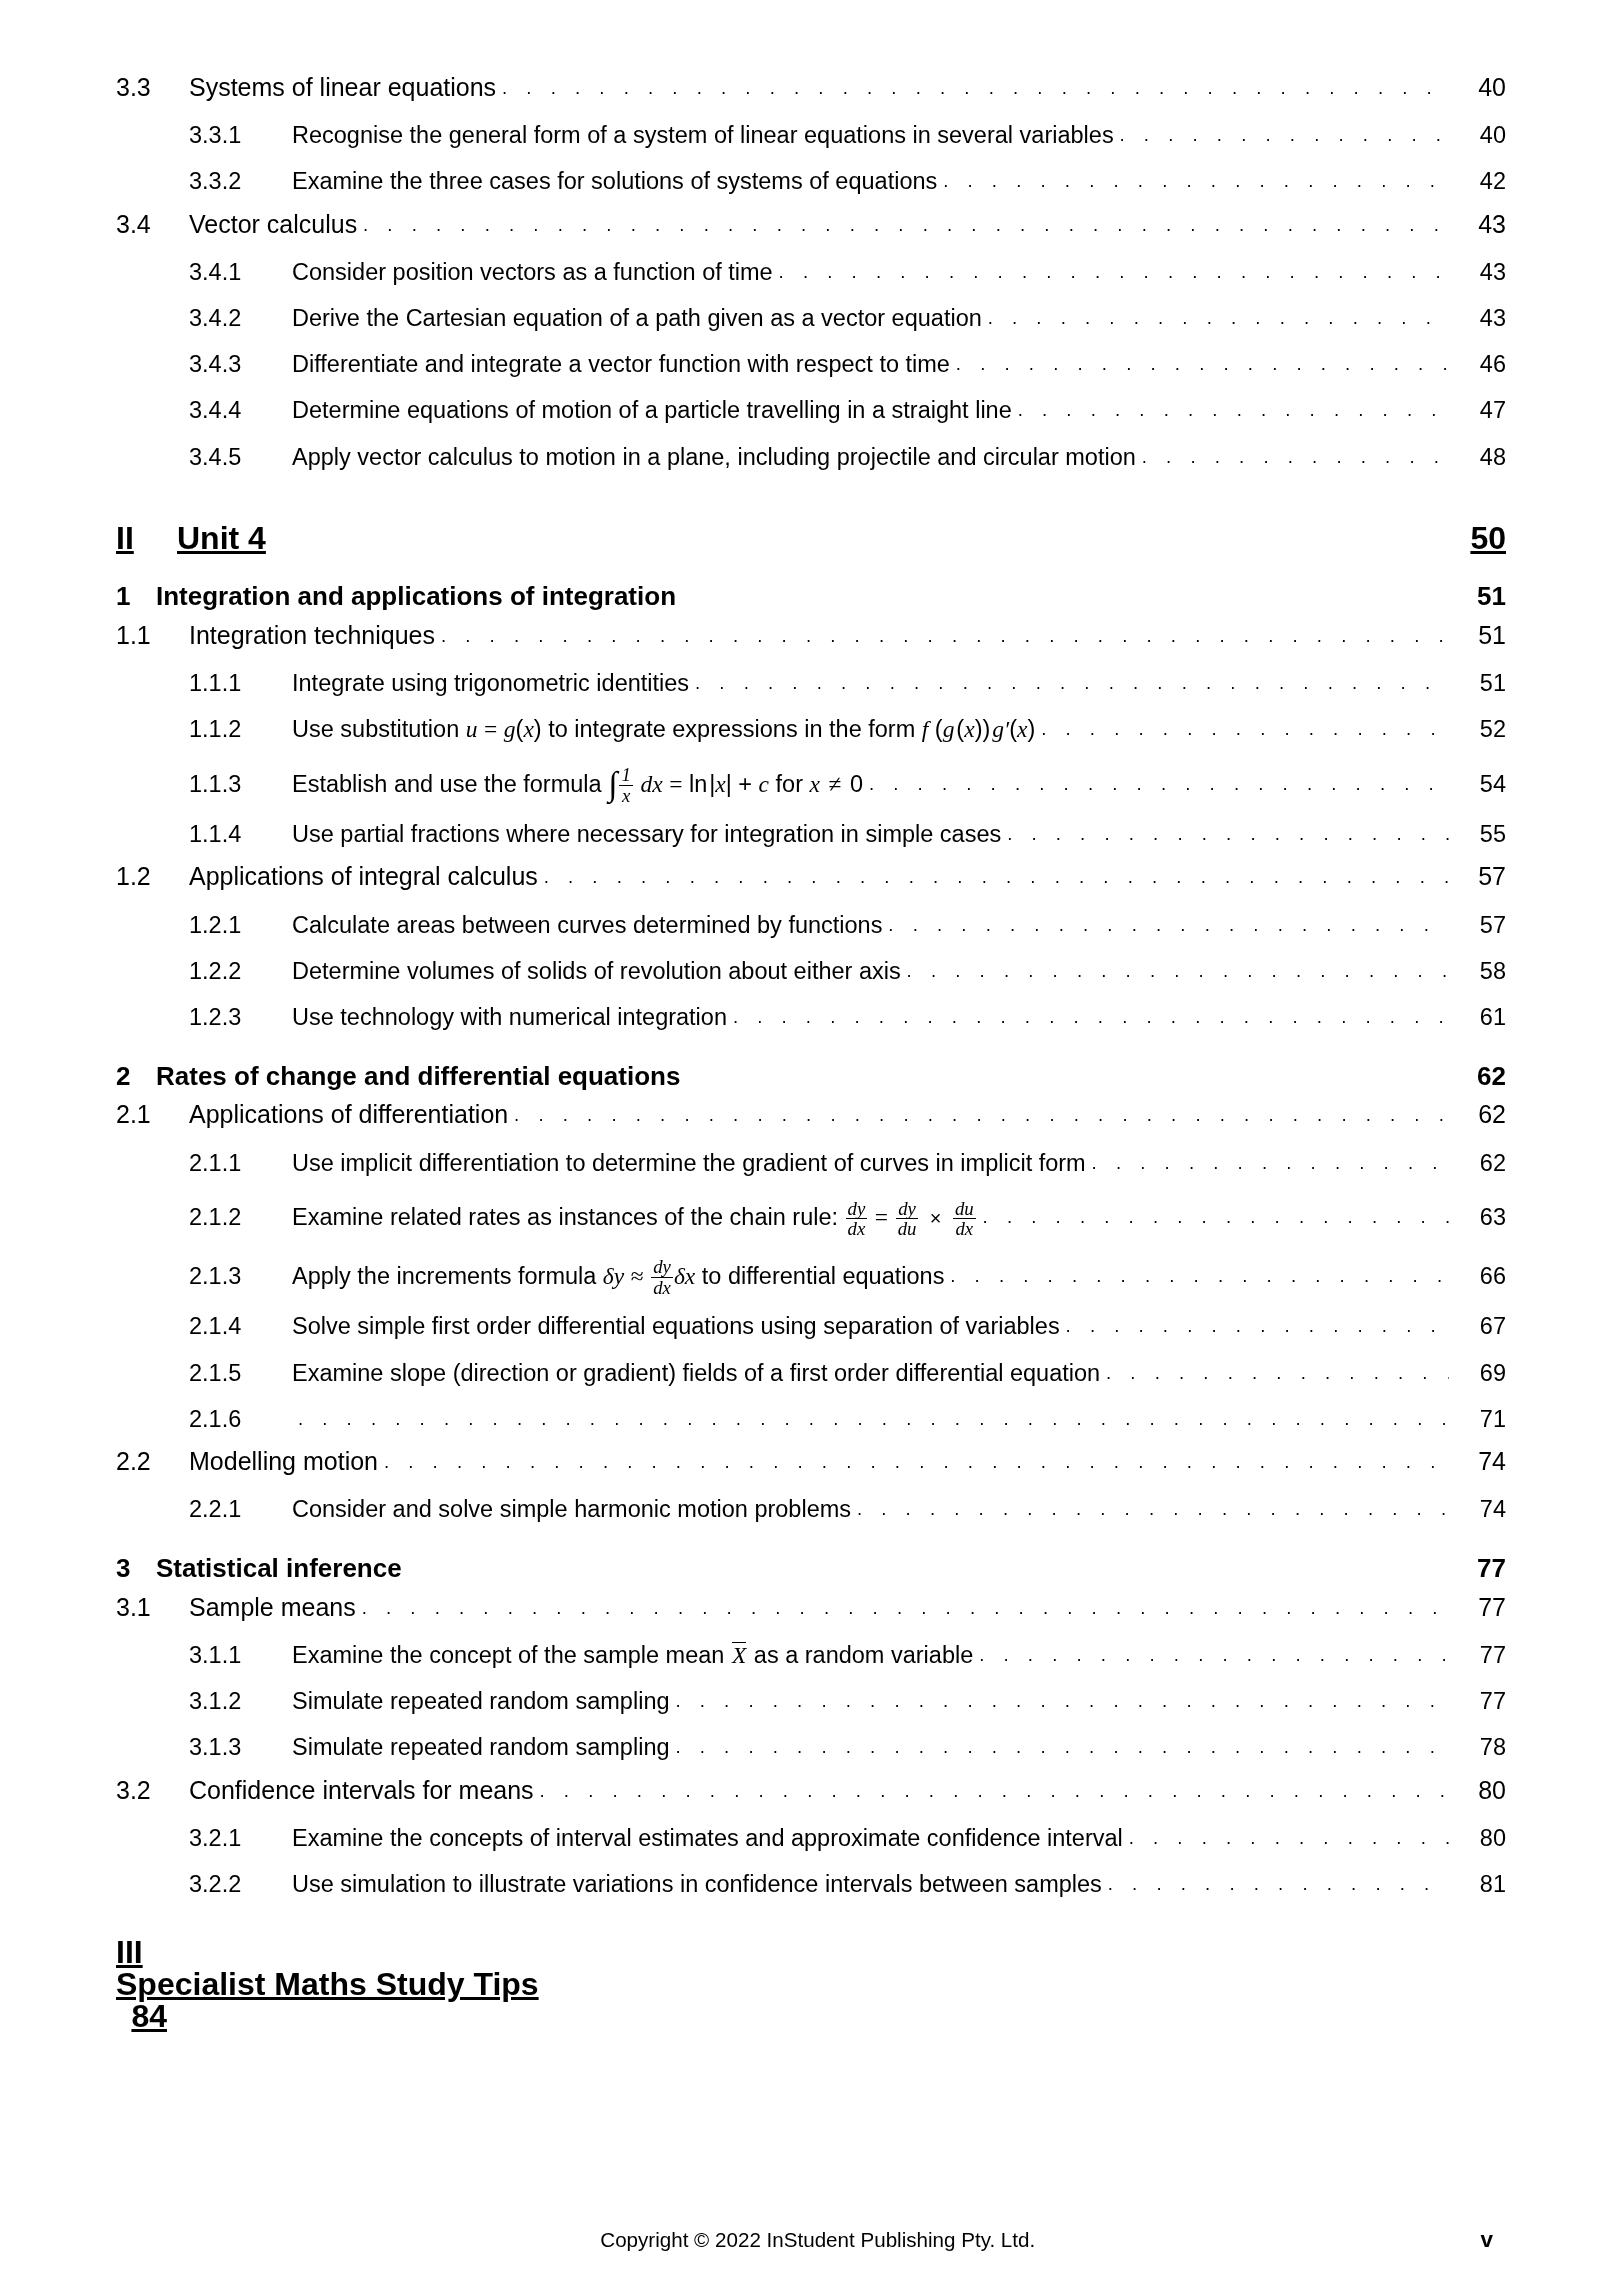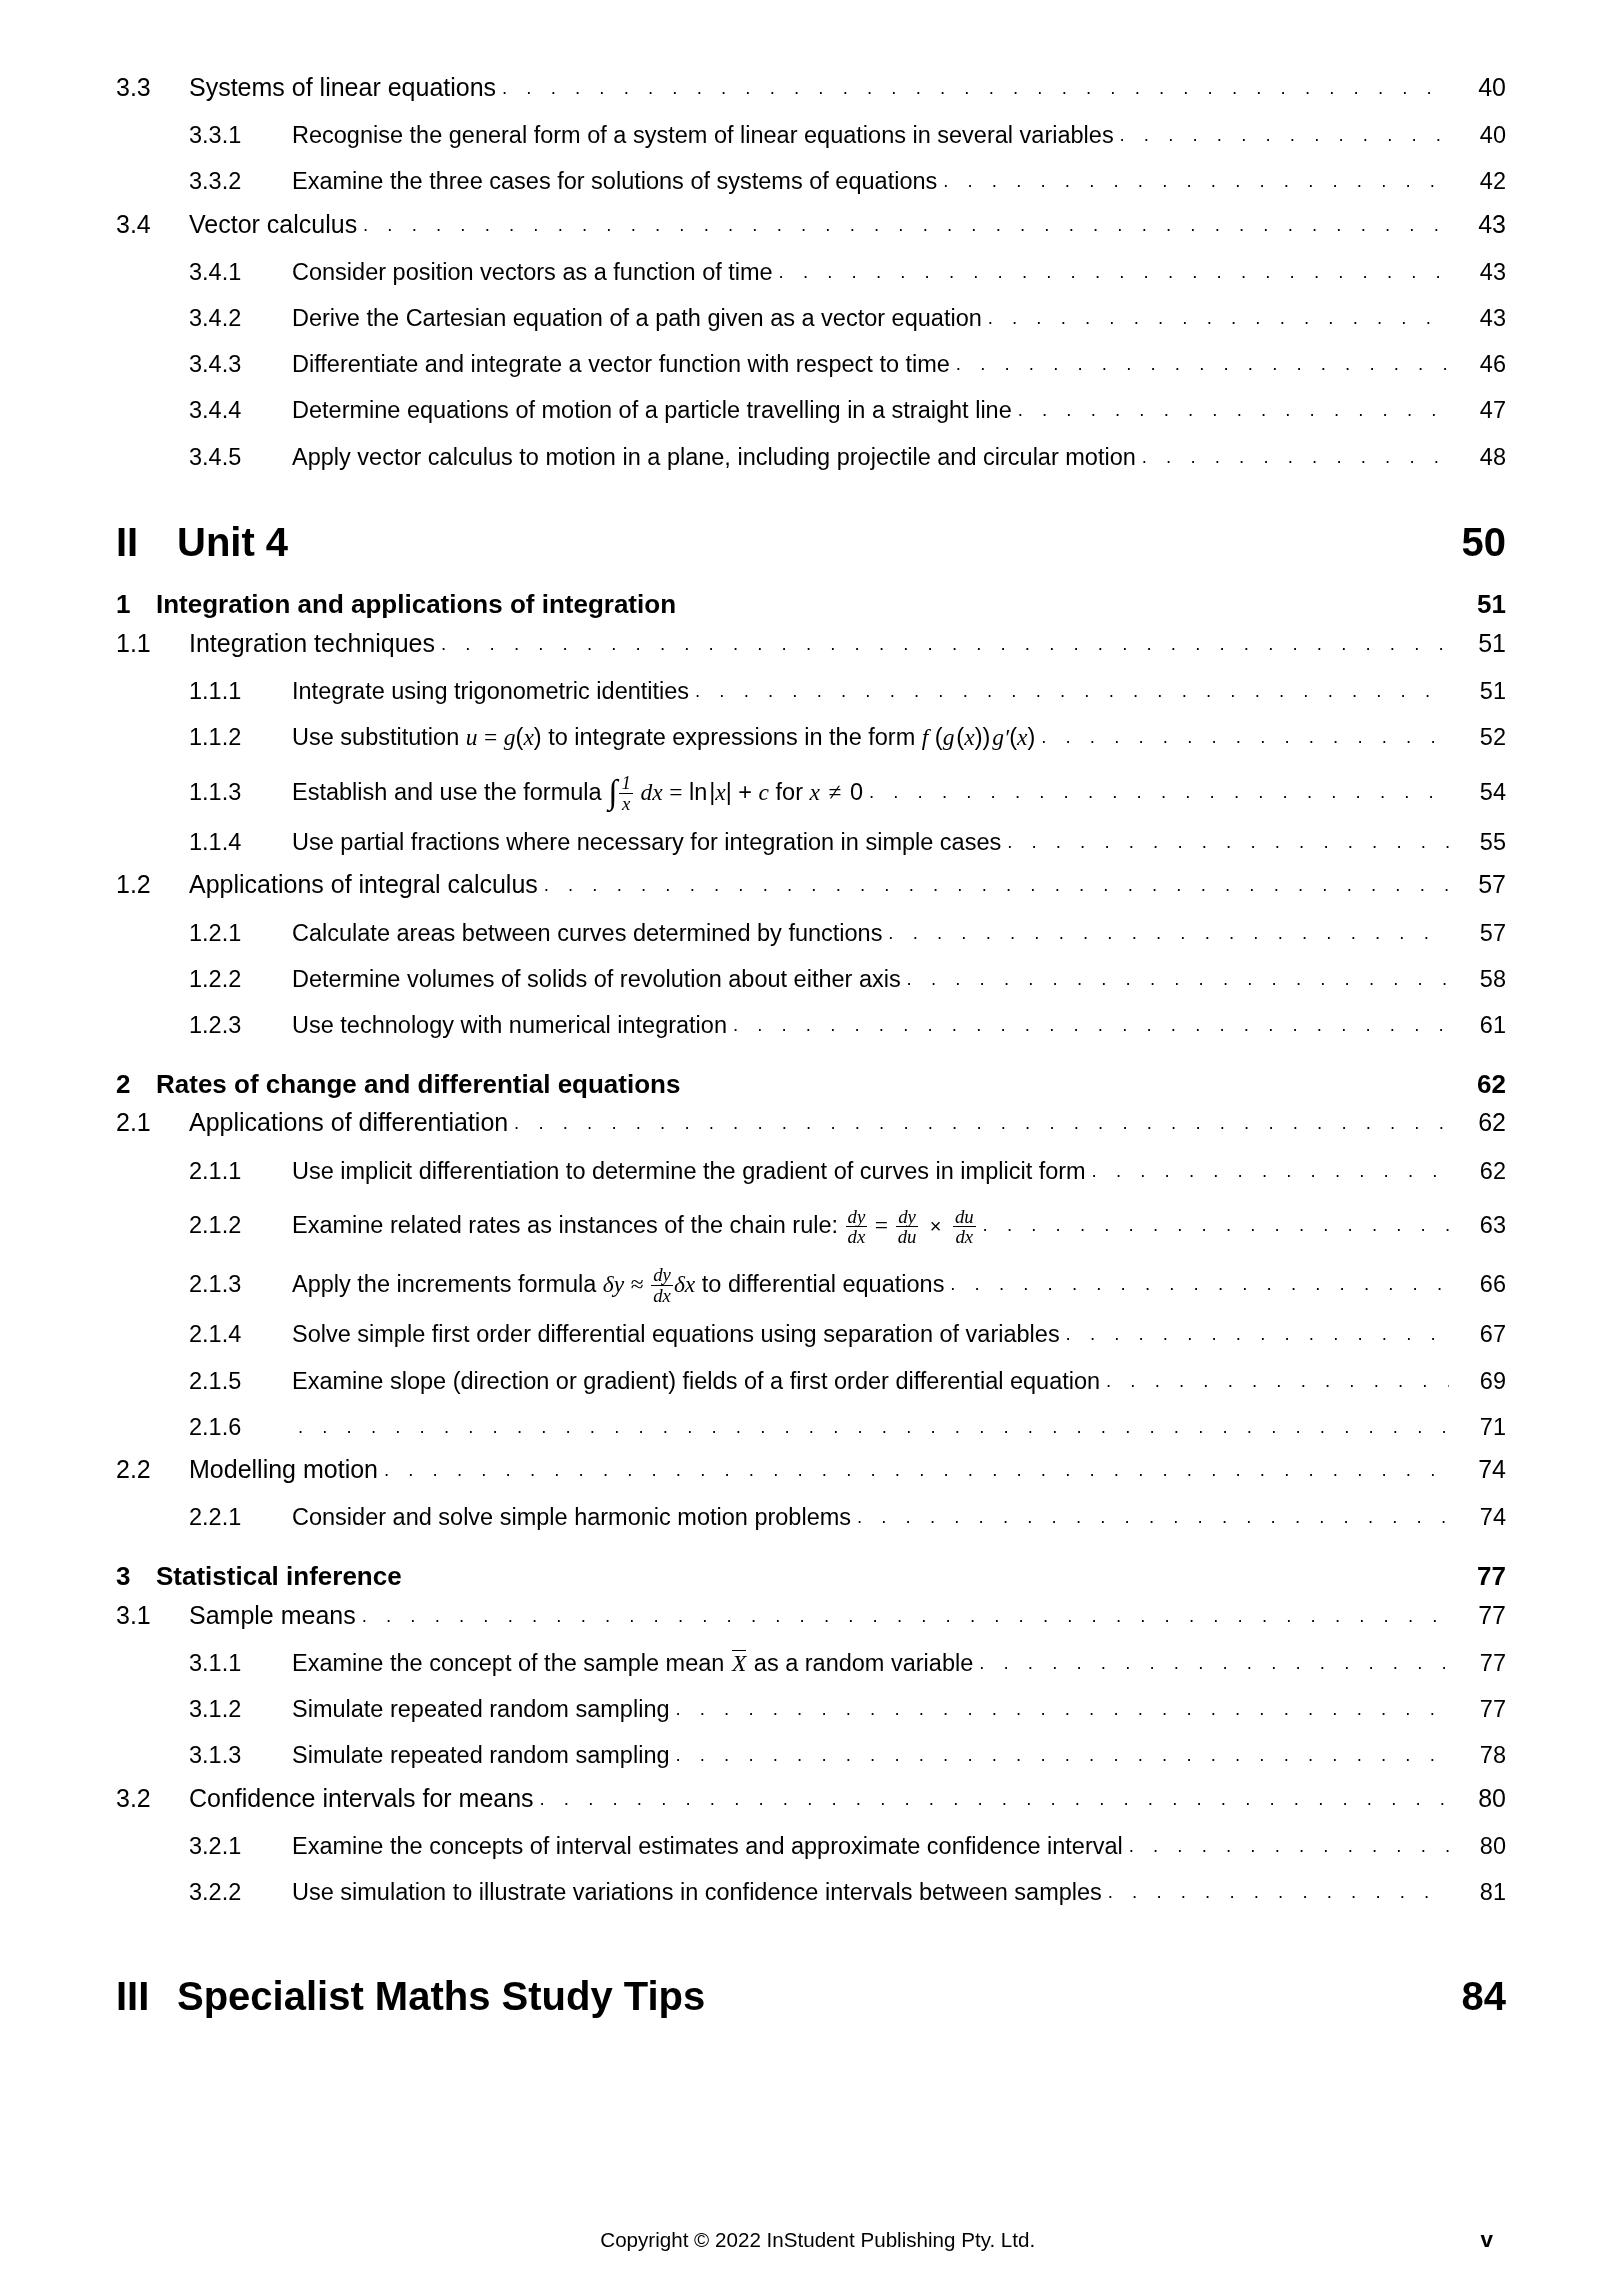--- a/index.html
+++ b/index.html
@@ -94,28 +94,29 @@
     margin-top: 29px;
     display: flex;
     align-items: baseline;
   }
   .chapter .num { width: 40px; }
   .chapter .title { flex: 1 1 auto; white-space: nowrap; }
   .chapter .pg { width: 51px; text-align: right; }
 
   
   .part {
-    font-size: 40px;
+    font-size: 32px;
     font-weight: bold;
     line-height: 1.0;
     display: flex;
     align-items: baseline;
+    text-decoration: underline;
   }
   .part.first { margin-top: 49px; }
-  .part.second { margin-top: 67px; }
+  .part.second { margin-top: 35px; flex-direction: column; }
   .part .num { width: 61px; }
   .part .title { flex: 1 1 auto; white-space: nowrap; }
   .part .pg { width: 51px; text-align: right; }
 
   
   .mi { font-style: italic; font-family: "Liberation Serif", serif; }
   .frac {
     display: inline-block;
     vertical-align: -0.50em;
     text-align: center;

